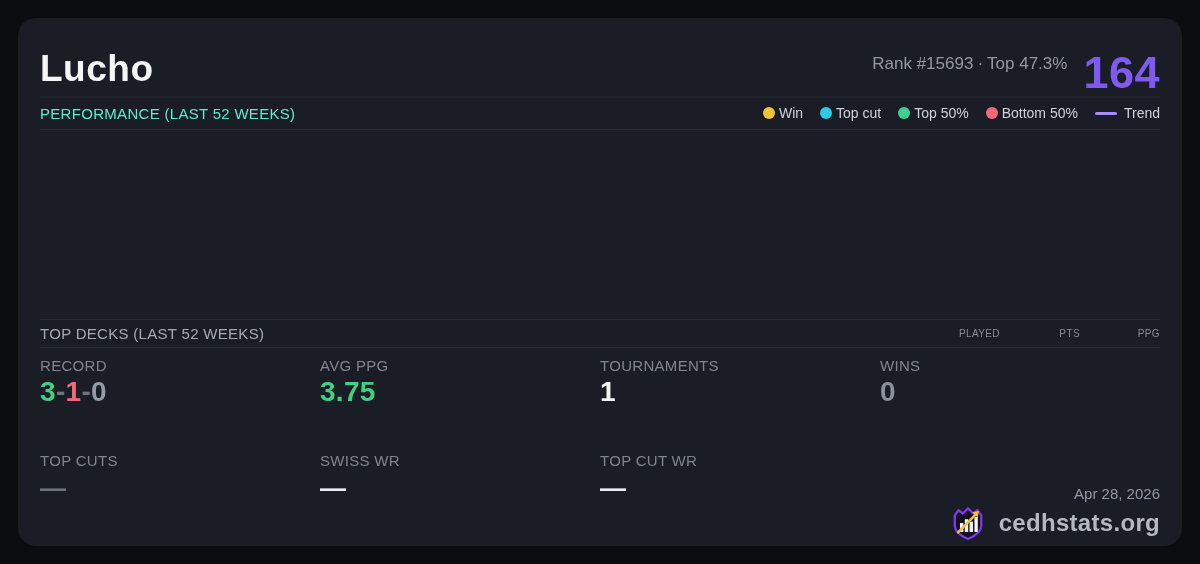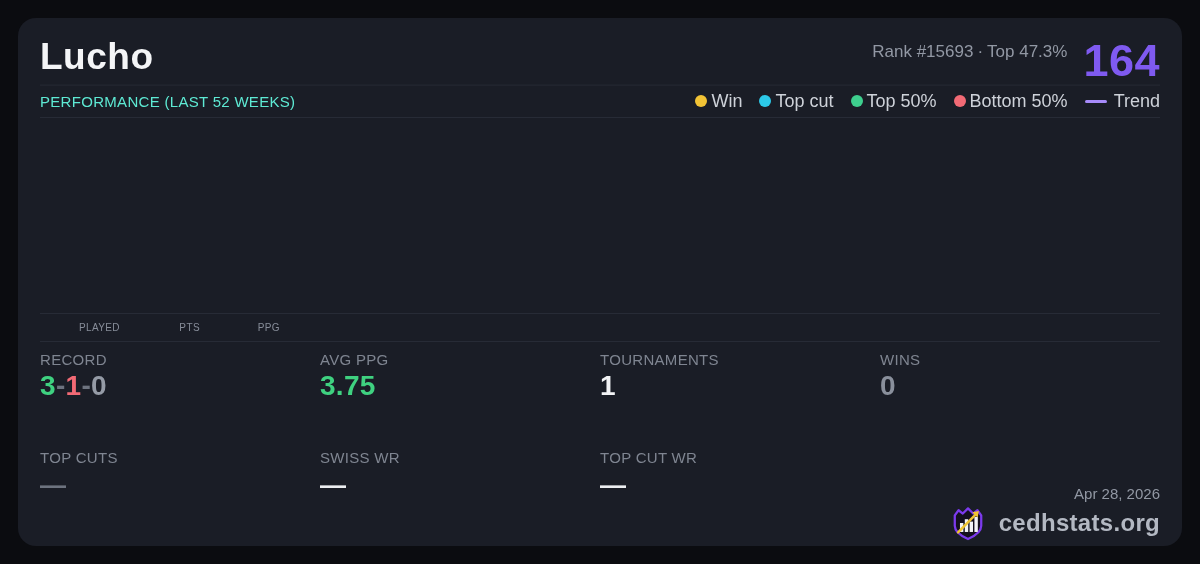--- a/index.html
+++ b/index.html
@@ -17,38 +17,39 @@
     box-sizing:border-box;
     padding:0 22px;
     display:flex; flex-direction:column;
   }
   
   .header {
     height:66px; flex:none;
     display:flex; justify-content:space-between; align-items:flex-end;
     border-bottom:1px solid #31364233;
     box-shadow:0 1px 0 #3136424d;
+    margin-top:12px;
   }
   .title {
     font-size:37px; font-weight:700; color:#f4f5f7;
     letter-spacing:0.5px; line-height:1; padding-bottom:9px;
   }
   .header-right { display:flex; align-items:flex-start; gap:16px; padding-bottom:4px; }
   .rank-info { font-size:17px; color:#9298a4; }
   .rank-sep { margin:0 4px; color:#9298a4; }
   .score { font-size:45px; font-weight:700; color:#7f5af0; line-height:0.85; letter-spacing:0.5px; }
   
   .perf-row {
     height:32px; flex:none;
     display:flex; justify-content:space-between; align-items:center;
     border-bottom:1px solid #272b36;
   }
   .section-label { font-size:15px; color:#5eead4; letter-spacing:0.3px; }
   .legend { display:flex; align-items:center; gap:17px; }
-  .legend-item { display:flex; align-items:center; gap:4px; font-size:18px; color:#ced2d9;text-align:center; }
+  .legend-item { display:flex; align-items:center; gap:4px; font-size:14px; color:#ced2d9;text-align:center; }
   .dot { width:12px; height:12px; border-radius:50%; flex:none; }
   .trend-swatch { width:22px; height:3px; border-radius:2px; flex:none; margin-right:3px; }
   
   .chart-area { flex:1; }
   
   .topdecks-row {
     height:27px; flex:none;
     border-top:1px solid #272b36;
     border-bottom:1px solid #272b36;
     display:flex; justify-content:space-between; align-items:center;
@@ -119,20 +120,21 @@
       <div class="legend-item">
         <span class="trend-swatch" style="background-color: rgb(167, 139, 250);"></span>
         <span>Trend</span>
       </div>
     </div>
   </div>
 
   <div class="chart-area"></div>
 
   <div class="topdecks-row">
+    <div class="topdecks-title">TOP DECKS (LAST 52 WEEKS)</div>
     <div class="deck-cols">
       <div class="deck-col">PLAYED</div>
       <div class="deck-col">PTS</div>
       <div class="deck-col">PPG</div>
     </div>
   </div>
 
   <div class="stats">
 
     <div>

